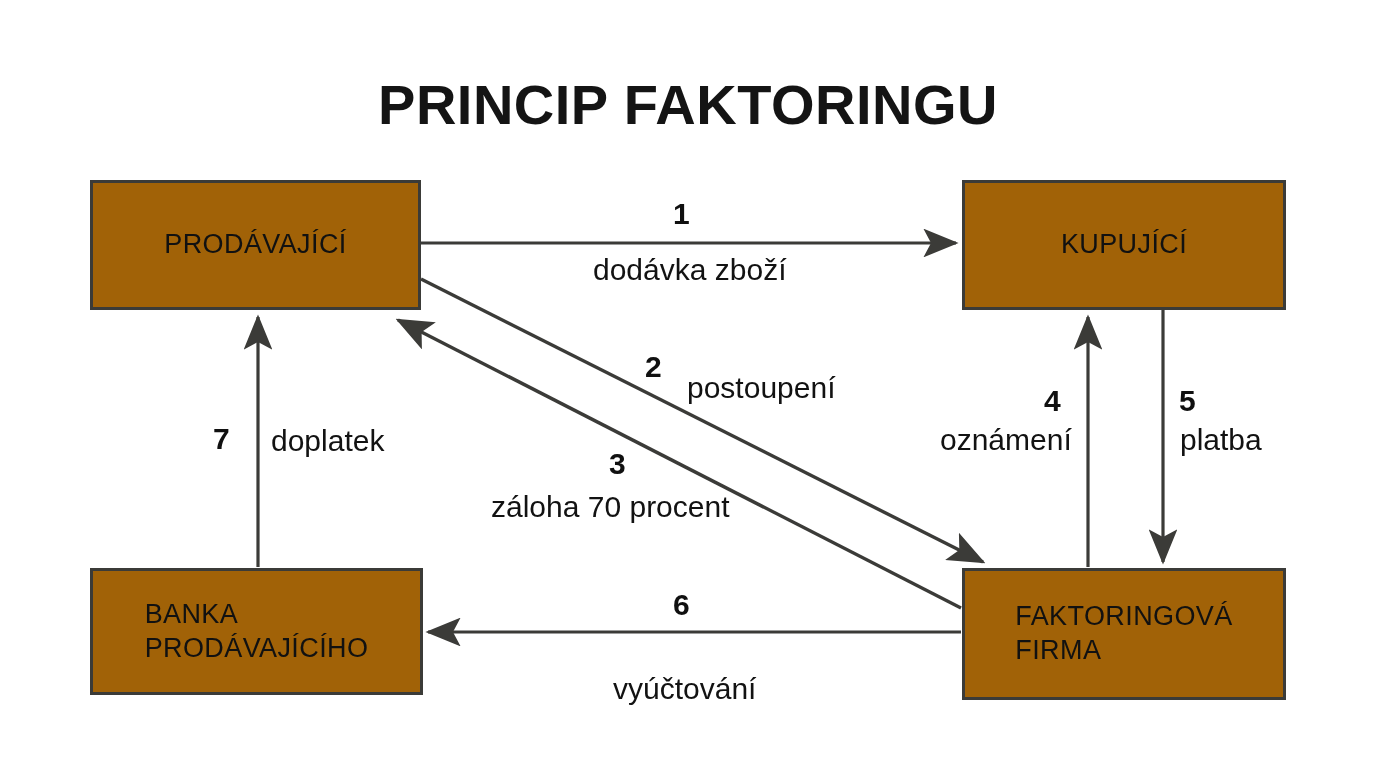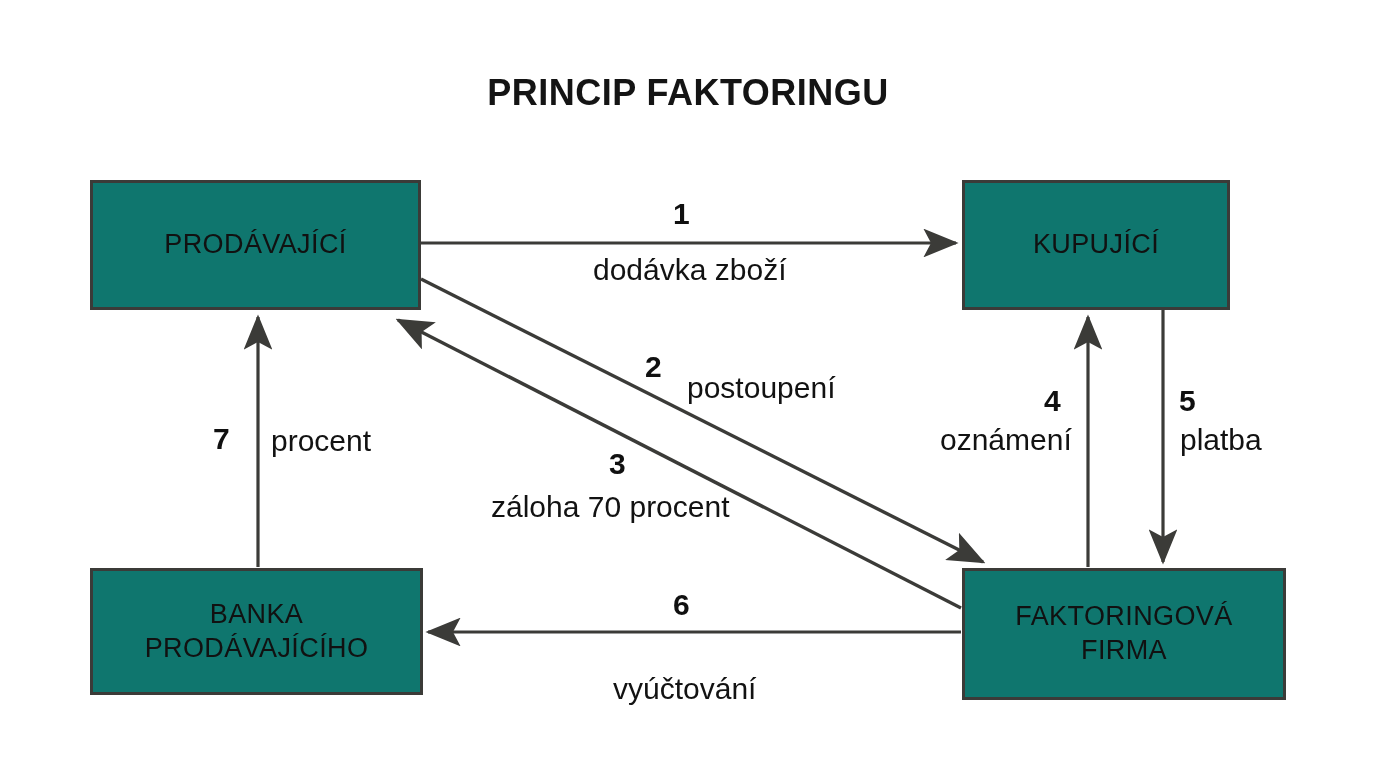--- a/index.html
+++ b/index.html
@@ -20,45 +20,44 @@
     left: 0; top: 0;
     width: 1376px;
     height: 768px;
   }
   .diagram-title {
     position: absolute;
     left: 0;
     top: 72px;
     width: 1376px;
     text-align: center;
-    font-size: 36px;
+    font-size: 56px;
     font-weight: 700;
     letter-spacing: 0.5px;
     color: #141414;
     white-space: nowrap;
   }
   .node {
     position: absolute;
     box-sizing: border-box;
     border: 3px solid #3b3b38;
-    background: #0f766e;
+    background: #a16207;
     display: flex;
     align-items: center;
     justify-content: center;
-    text-align: center;
     font-size: 27px;
     font-weight: 400;
     color: #111111;
     line-height: 1.25;
     letter-spacing: 0.4px;
   }
   .node .node-label { display: block; white-space: pre-line; }
 
   #node-seller      { left: 90px;  top: 180px; width: 331px; height: 130px; }
-  #node-buyer       { left: 962px; top: 180px; width: 268px; height: 130px; }
+  #node-buyer       { left: 962px; top: 180px; width: 324px; height: 130px; }
   #node-bank        { left: 90px;  top: 568px; width: 333px; height: 127px; }
   #node-factoring   { left: 962px; top: 568px; width: 324px; height: 132px; }
 
   .flow-num {
     position: absolute;
     font-size: 30px;
     font-weight: 700;
     color: #101010;
     white-space: nowrap;
   }
@@ -142,13 +141,13 @@
 <div class="flow-num" id="num-4">4</div>
 <div class="flow-text" id="txt-4">oznámení</div>
 
 <div class="flow-num" id="num-5">5</div>
 <div class="flow-text" id="txt-5">platba</div>
 
 <div class="flow-num" id="num-6">6</div>
 <div class="flow-text" id="txt-6">vyúčtování</div>
 
 <div class="flow-num" id="num-7">7</div>
-<div class="flow-text" id="txt-7">procent</div>
+<div class="flow-text" id="txt-7">doplatek</div>
 
 </body></html>

